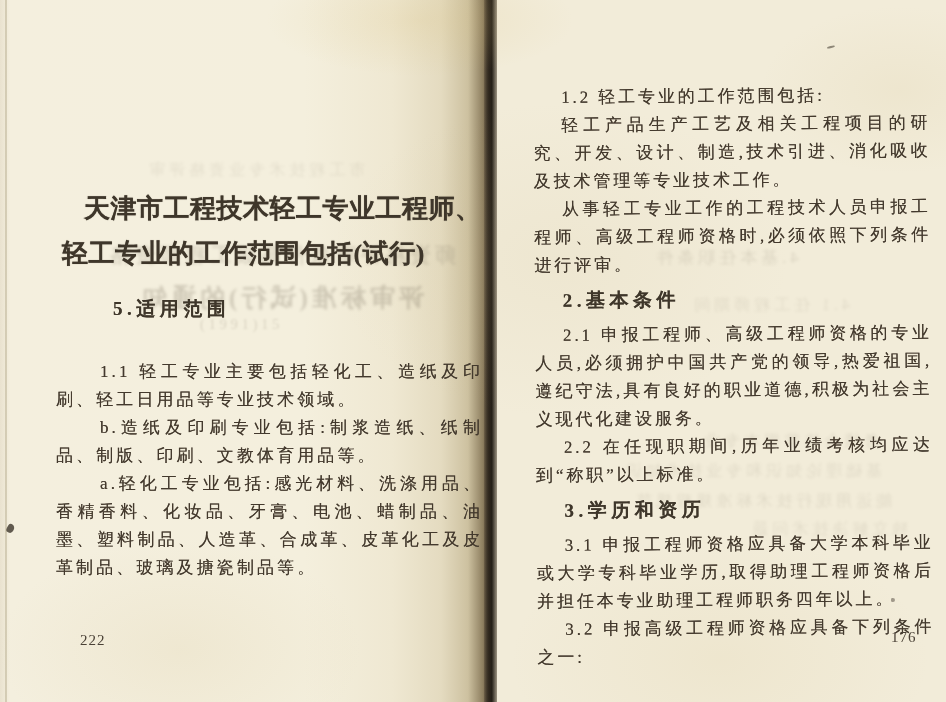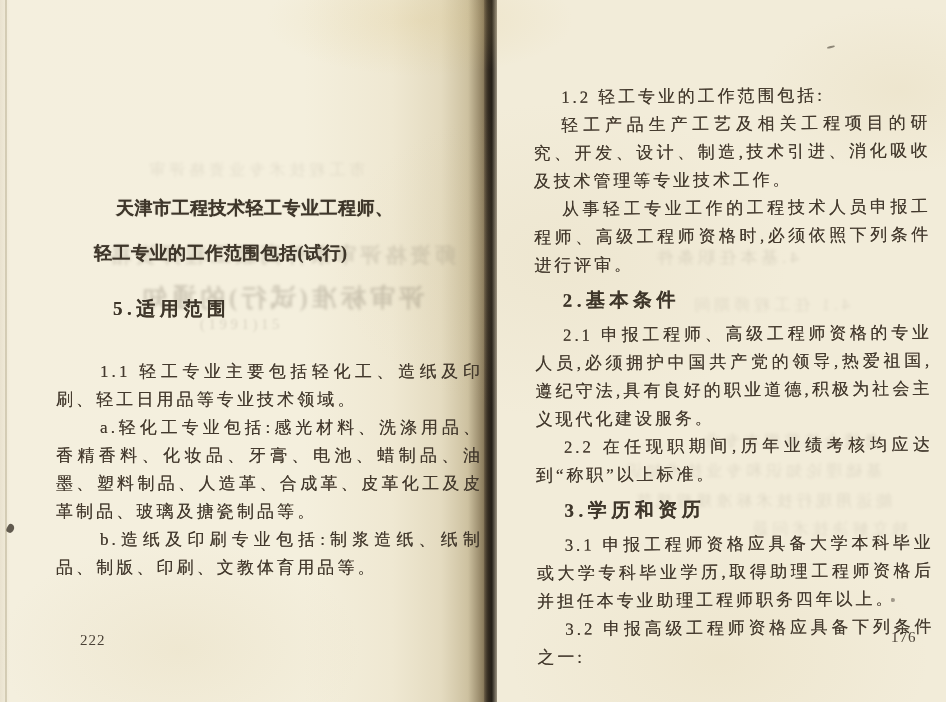--- a/index.html
+++ b/index.html
@@ -21,22 +21,22 @@
   .stains{position:absolute;inset:0;pointer-events:none;background:
     radial-gradient(ellipse 220px 80px at 420px 20px, rgba(216,190,120,.20), transparent 70%),
     radial-gradient(ellipse 260px 160px at 180px 650px, rgba(206,186,135,.14), transparent 70%),
     radial-gradient(ellipse 300px 180px at 720px 660px, rgba(210,190,135,.13), transparent 70%),
     radial-gradient(ellipse 200px 120px at 900px 90px, rgba(205,185,130,.12), transparent 70%),
     radial-gradient(ellipse 320px 220px at 560px 260px, rgba(200,182,135,.10), transparent 72%);}
 
   
   .ink{color:#43392d;text-shadow:0 0 .6px rgba(67,57,45,.75);}
   .lp-title{position:absolute;top:186px;left:62px;width:424px;
-    font-size:18px;line-height:45px;font-weight:600;letter-spacing:.5px;color:#3e362a;
-    text-shadow:0 0 .7px rgba(62,54,42,.8);margin-left:32px;}
+    font-size:26px;line-height:45px;font-weight:600;letter-spacing:.5px;color:#3e362a;
+    text-shadow:0 0 .7px rgba(62,54,42,.8);}
   .lp-title .t1{padding-left:22px;}
   .heading{font-size:19px;font-weight:600;letter-spacing:4.5px;color:#3e362a;}
   .lp-heading1{position:absolute;top:296px;left:113px;}
   .lp-body{position:absolute;top:328px;left:56px;width:427px;
     font-size:17px;line-height:28px;letter-spacing:3.1px;text-align:justify;margin-top:30px;}
   .lp-body p,.rp-body p{margin:0;text-indent:44px;}
   .rp-body{position:absolute;top:84px;left:533px;width:397px;
     font-size:17px;line-height:28px;letter-spacing:2.9px;text-align:justify;
     transform:rotate(-0.45deg);transform-origin:left top;}
   .rp-body p{text-indent:28px;}
@@ -90,22 +90,22 @@
 
   <div class="lp-title ink">
     <div class="t1">天津市工程技术轻工专业工程师、</div>
     <div class="t2">轻工专业的工作范围包括(试行)</div>
   </div>
 
   <div class="heading lp-heading1 ink">5.适用范围</div>
 
   <div class="lp-body ink">
     <p>1.1 轻工专业主要包括轻化工、造纸及印刷、轻工日用品等专业技术领域。</p>
+    <p>b.造纸及印刷专业包括:制浆造纸、纸制品、制版、印刷、文教体育用品等。</p>
     <p>a.轻化工专业包括:感光材料、洗涤用品、香精香料、化妆品、牙膏、电池、蜡制品、油墨、塑料制品、人造革、合成革、皮革化工及皮革制品、玻璃及搪瓷制品等。</p>
-    <p>b.造纸及印刷专业包括:制浆造纸、纸制品、制版、印刷、文教体育用品等。</p>
   </div>
 
   <div class="pagenum pn-left">222</div>
 
   <div class="rp-body ink">
     <p>1.2 轻工专业的工作范围包括:</p>
     <p>轻工产品生产工艺及相关工程项目的研究、开发、设计、制造,技术引进、消化吸收及技术管理等专业技术工作。</p>
     <p>从事轻工专业工作的工程技术人员申报工程师、高级工程师资格时,必须依照下列条件进行评审。</p>
     <div class="heading">2.基本条件</div>
     <p>2.1 申报工程师、高级工程师资格的专业人员,必须拥护中国共产党的领导,热爱祖国,遵纪守法,具有良好的职业道德,积极为社会主义现代化建设服务。</p>

